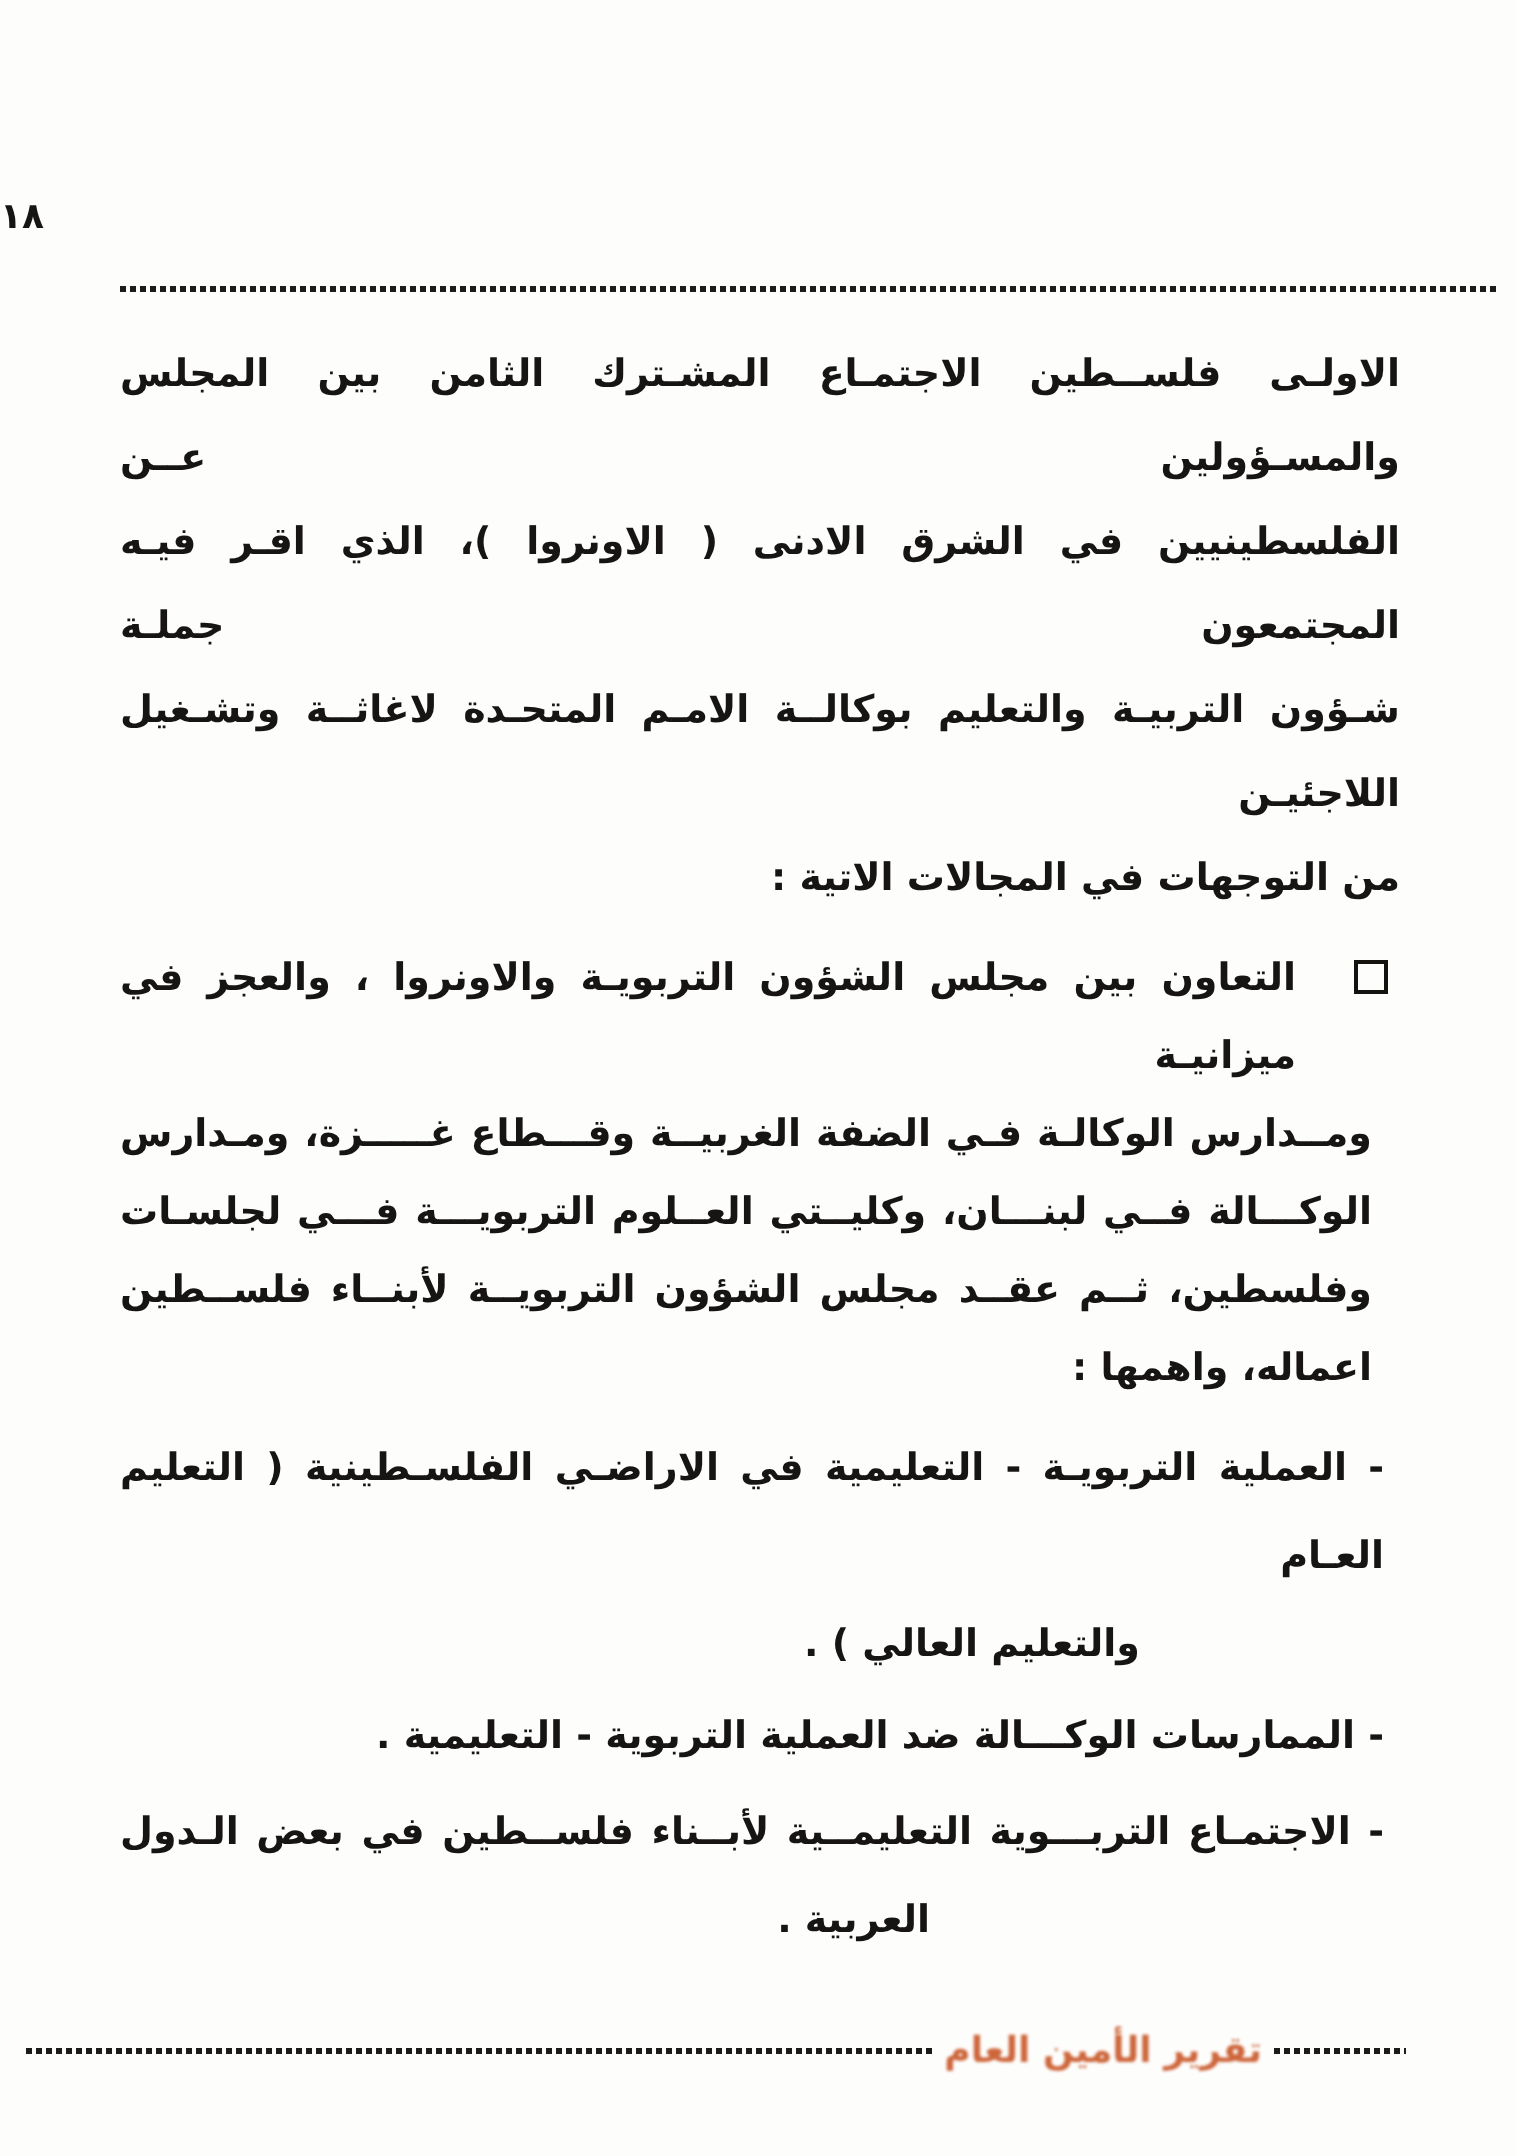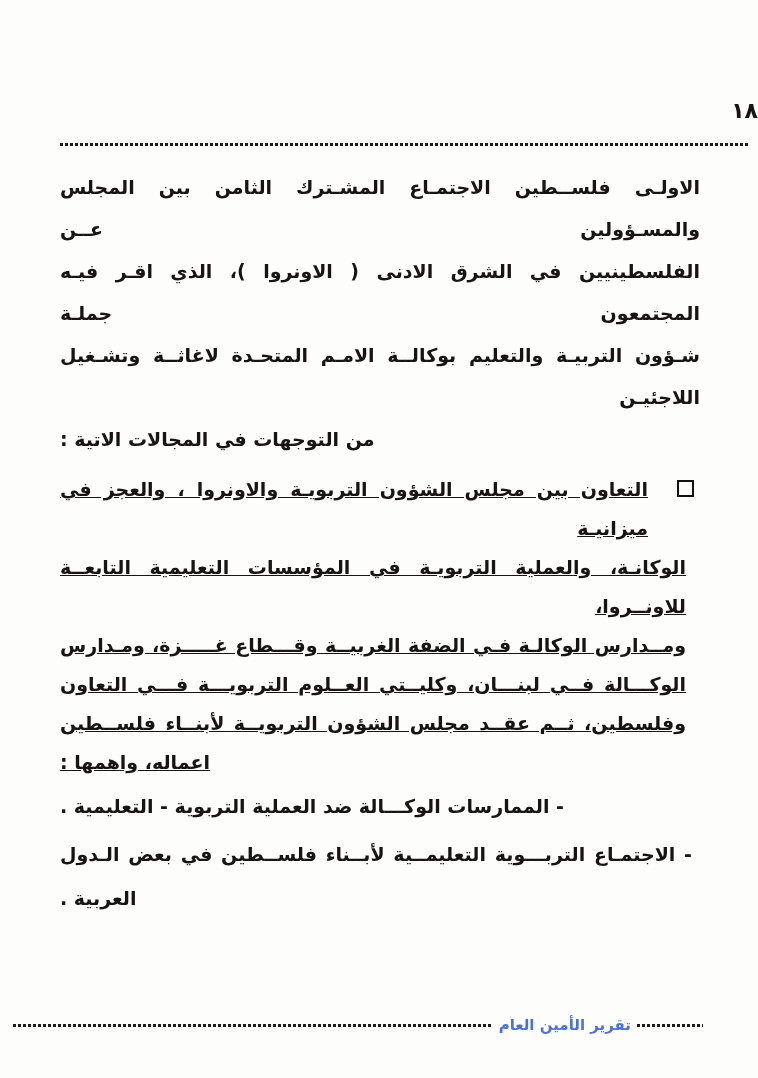--- a/index.html
+++ b/index.html
@@ -9,40 +9,40 @@
     margin:0 auto;
     background:#fdfdfb;
     overflow:hidden;
     direction:rtl;
     font-family:"DejaVu Sans", sans-serif;
     color:#171513;
     font-weight:bold;
   }
   .pagenum{
     position:absolute;top:98px;left:0;right:0;
-    text-align:right;
-    font-size:22px;
+    text-align:left;
+    font-size:18px;
     letter-spacing:3px;
   }
   .rule{
     position:absolute;
     height:3px;
     background:repeating-linear-gradient(90deg,#1d1b19 0 3px,transparent 3px 5px,#1d1b19 5px 8px,transparent 8px 10px);
   }
   .rule-top{top:143px;left:60px;right:10px;}
   .body{
     position:absolute;top:166px;right:58px;left:60px;
     font-size:19px;
   }
   .line{line-height:42px;white-space:nowrap;}
   .jl{ text-align:justify; text-align-last:justify; white-space:normal; }
-  .rl{ text-align:left; }
+  .rl{ text-align:right; }
   .para1 .line{line-height:42px;}
   .bullet-item{position:relative;margin-top:10px;margin-right:14px;}
-  .bullet-item .line{line-height:39px;text-decoration:underline;}
+  .bullet-item .line{line-height:39px;}
   .bullet-item .first{padding-right:38px;}
   .sq{
     position:absolute;top:10px;right:-8px;
     width:13px;height:13px;
     border:2.5px solid #14120f;
     background:transparent;
   }
   .dash-item{margin-right:8px;}
   .dash-item .line{line-height:44px;}
   .di1{margin-top:8px;}
@@ -55,23 +55,23 @@
     height:34px;
     display:flex;
     align-items:center;
     gap:6px;
   }
   .f-rule{height:3px;background:repeating-linear-gradient(90deg,#1d1b19 0 3px,transparent 3px 5px,#1d1b19 5px 8px,transparent 8px 10px);}
   .f-short{width:66px;flex:none;}
   .f-long{flex:1;}
   .stamp{
     flex:none;
-    font-size:15px;
+    font-size:18px;
     font-weight:bold;
-    color:#1d4ed8;
+    color:#c2410c;
     opacity:.8;
     filter:blur(0.7px);
     letter-spacing:1px;
     white-space:nowrap;
   }
 </style>
 </head>
 <body>
 
 <div class="page">
@@ -85,27 +85,30 @@
     <div class="para1">
       <div class="line jl">الاولـى فلســطين الاجتمـاع المشـترك الثامن بين المجلس والمسـؤولين عــن</div>
       <div class="line jl">الفلسطينيين في الشرق الادنى ( الاونروا )، الذي اقـر فيـه المجتمعون جملـة</div>
       <div class="line jl">شـؤون التربيـة والتعليم بوكالــة الامـم المتحـدة لاغاثــة وتشـغيل اللاجئيـن</div>
       <div class="line rl">من التوجهات في المجالات الاتية :</div>
     </div>
 
     <div class="bullet-item">
       <span class="sq"></span>
       <div class="line jl first">التعاون بين  مجلس الشؤون التربويـة والاونروا ، والعجز في ميزانيـة</div>
-      <div class="line jl">الوكانـة، والعملية التربويـة في المؤسسات التعليمية التابعــة للاونــروا،</div>
       <div class="line jl">ومــدارس الوكالـة فـي الضفة الغربيــة وقـــطاع غـــــزة، ومـدارس</div>
-      <div class="line jl">الوكـــالة فــي لبنـــان، وكليــتي العــلوم التربويـــة فـــي التعاون</div>
+      <div class="line jl">الوكـــالة فــي لبنـــان، وكليــتي العــلوم التربويـــة فـــي لجلسـات</div>
       <div class="line jl">وفلسطين، ثــم عقــد مجلس الشؤون التربويــة لأبنــاء فلســطين</div>
       <div class="line rl">اعماله، واهمها :</div>
     </div>
 
+    <div class="dash-item di1">
+      <div class="line jl">- العملية التربويـة - التعليمية في الاراضـي الفلسـطينية ( التعليم العـام</div>
+      <div class="line rl pr-122">والتعليم العالي ) .</div>
+    </div>
 
     <div class="dash-item di2">
       <div class="line rl">- الممارسات الوكـــالة ضد العملية التربوية - التعليمية .</div>
     </div>
 
     <div class="dash-item di3">
       <div class="line jl">- الاجتمـاع التربـــوية التعليمــية لأبــناء فلســطين في بعض الـدول</div>
       <div class="line rl pr-227">العربية .</div>
     </div>
 

